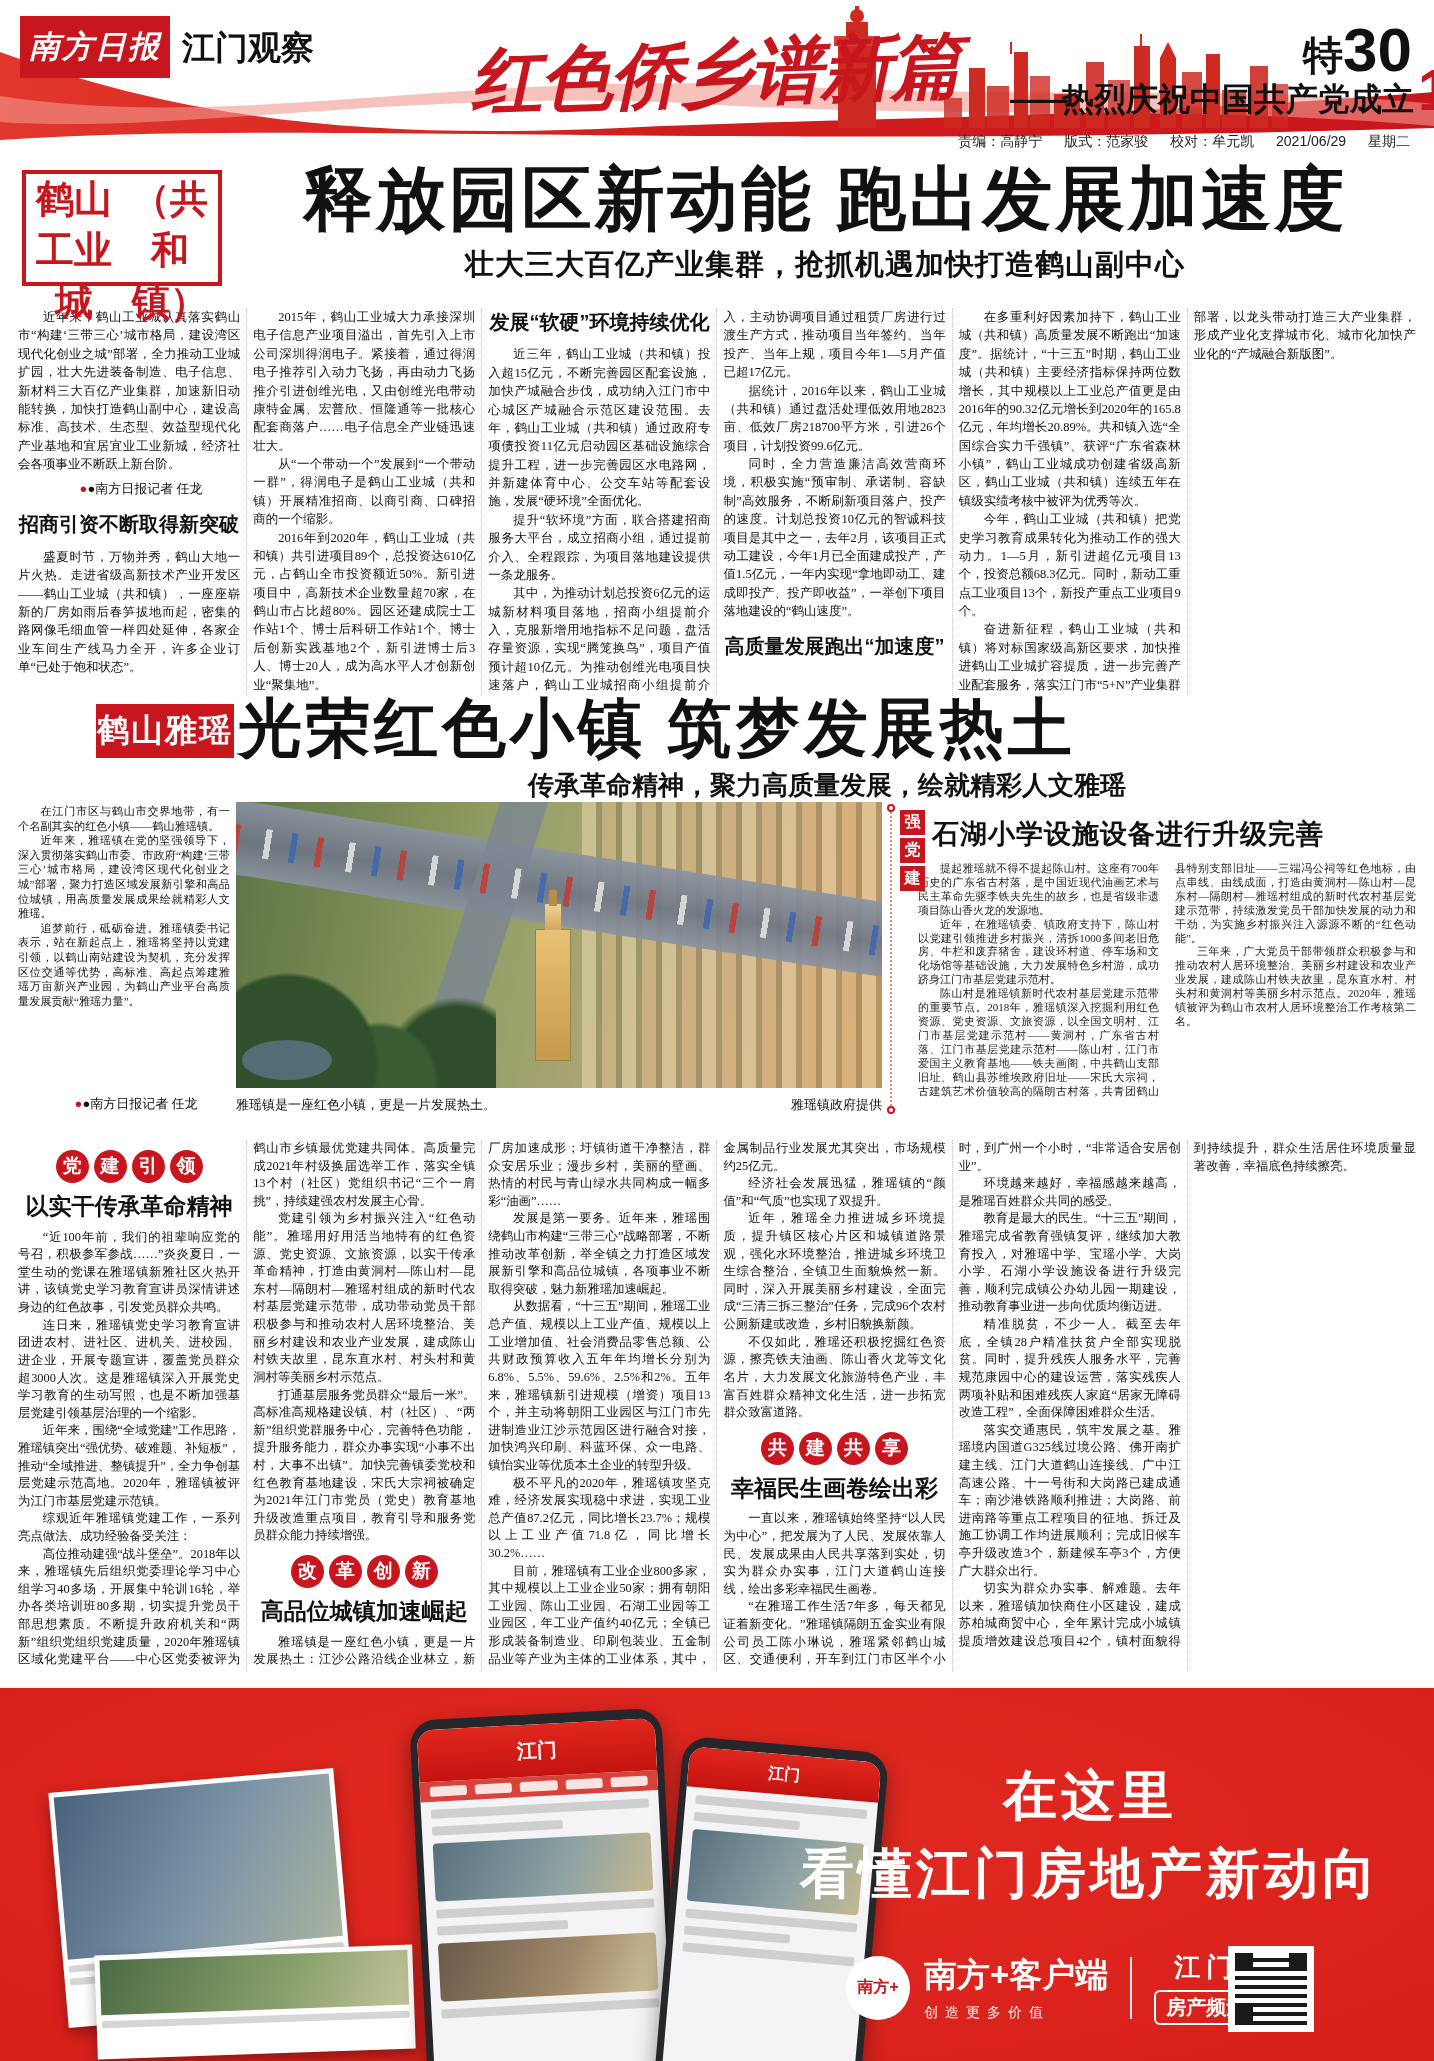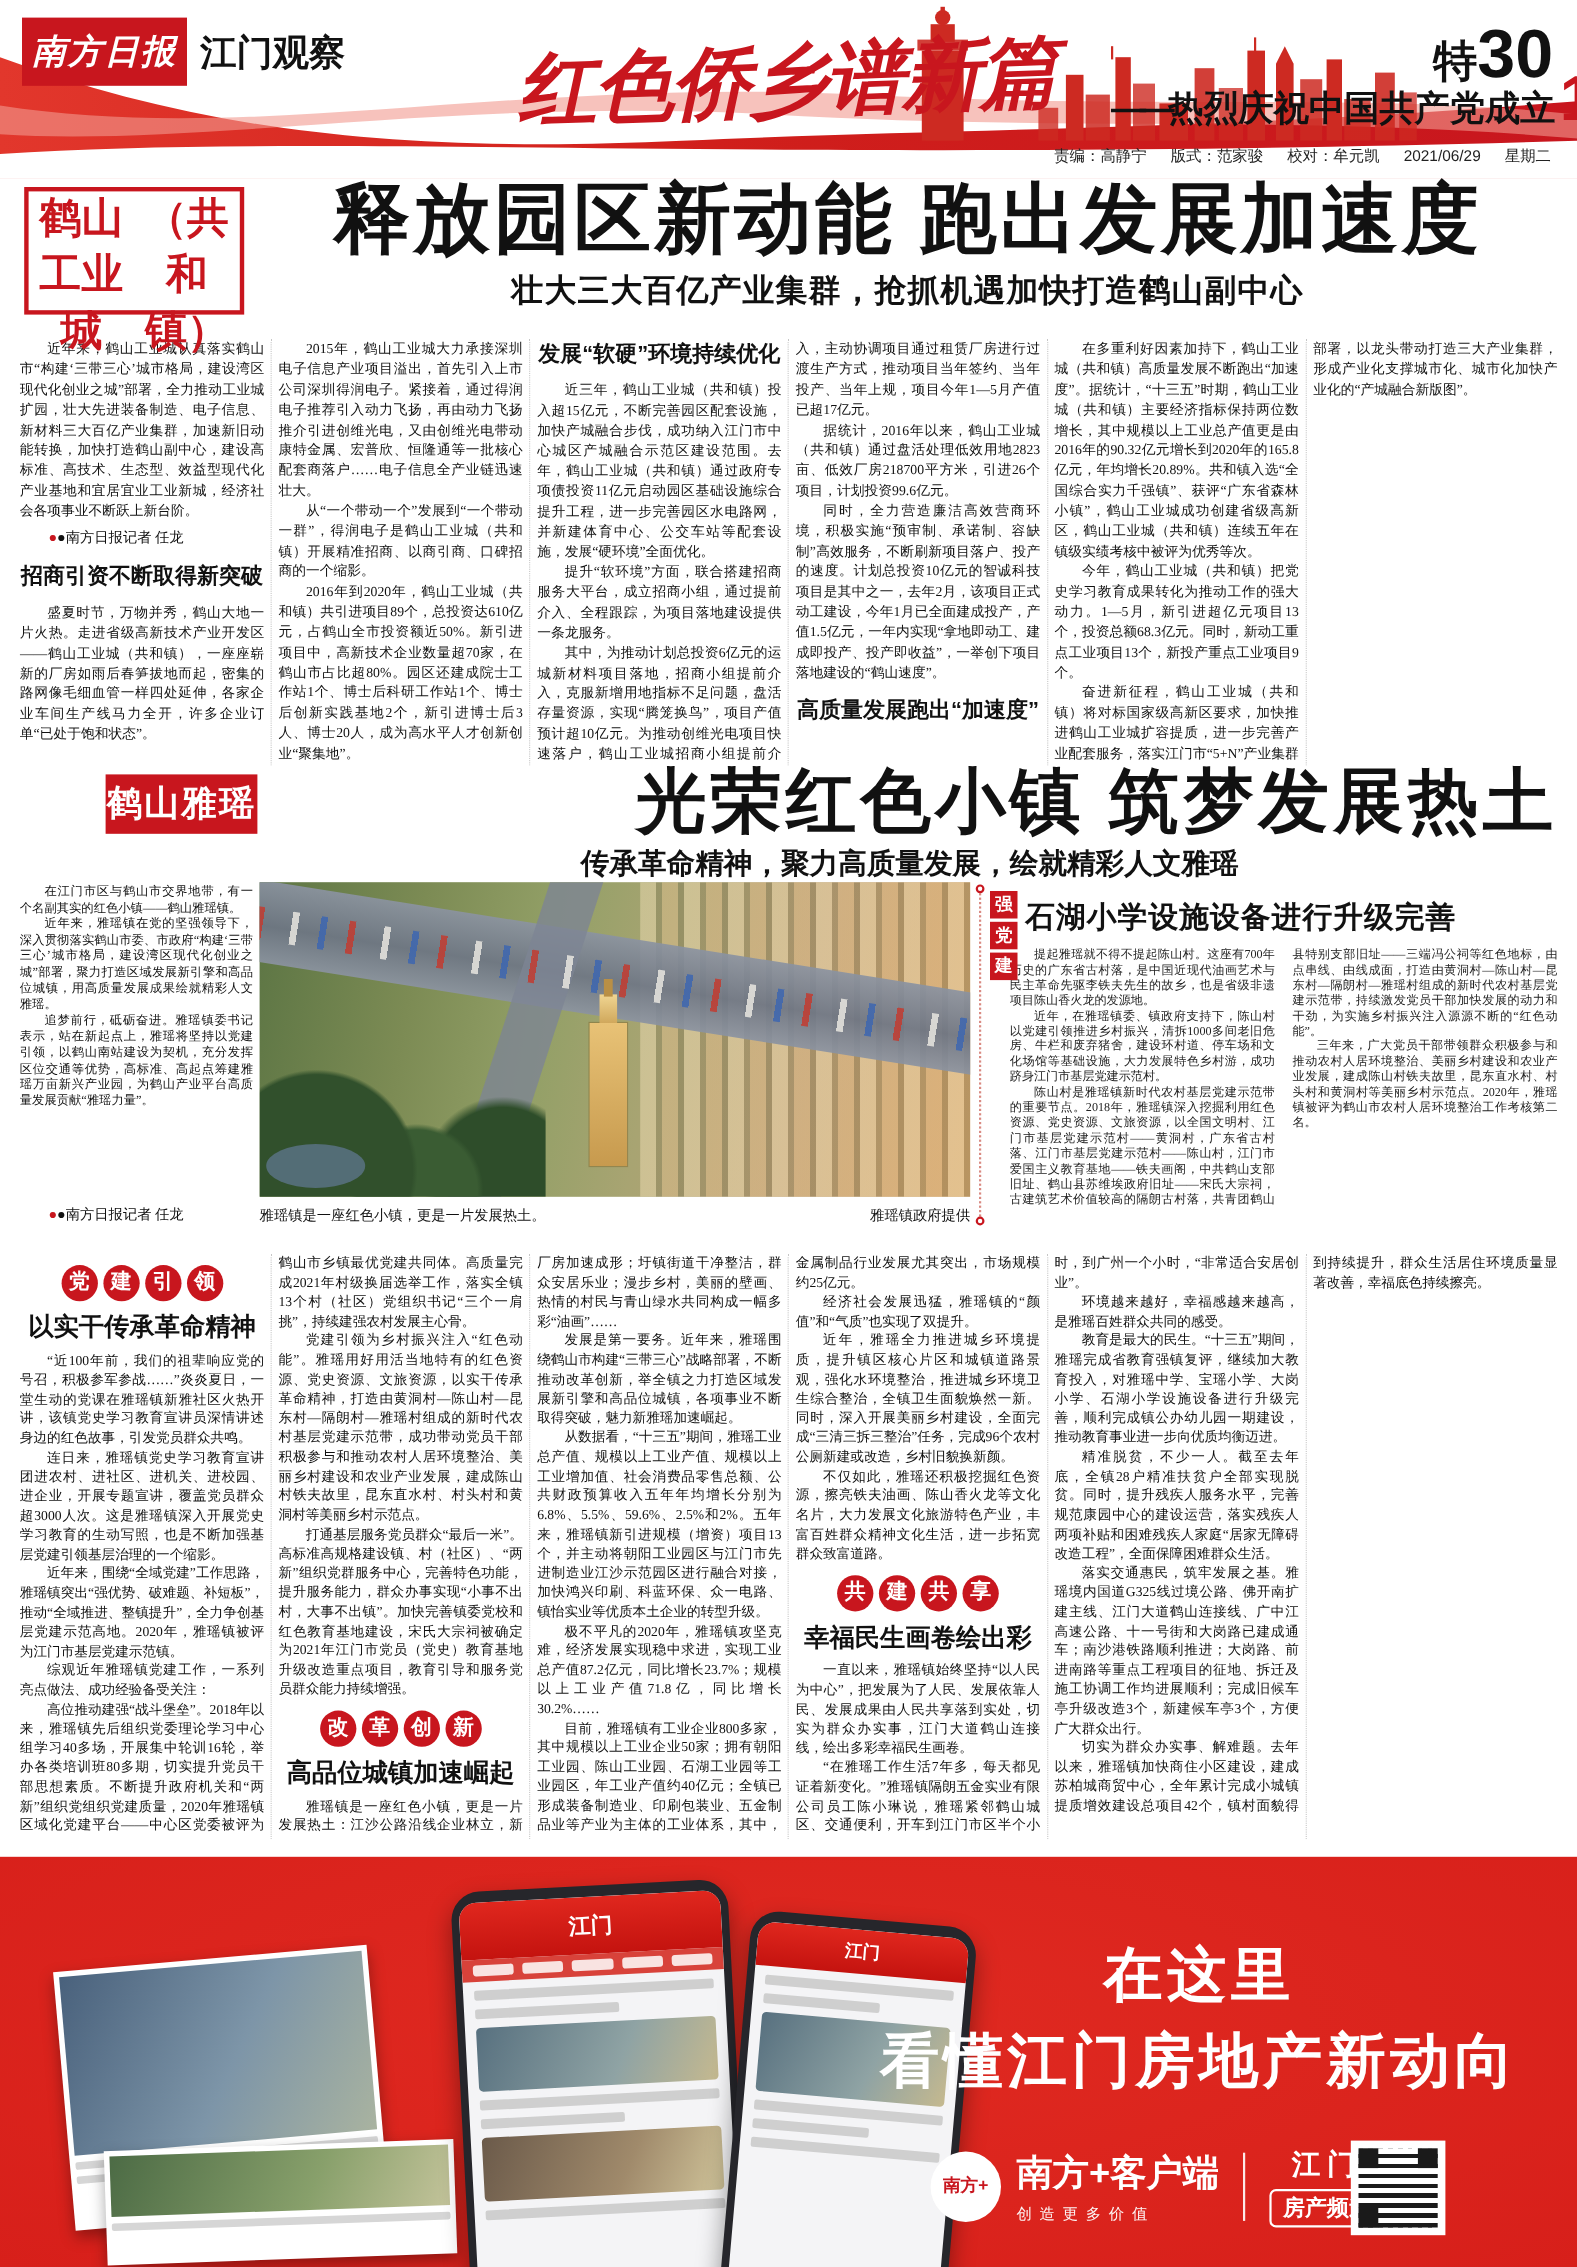--- a/index.html
+++ b/index.html
@@ -43,30 +43,30 @@
   .a1-headline { font-family:"Liberation Sans", sans-serif; font-weight:900; font-size:70px;
     line-height:1.02; letter-spacing:3px; margin-top:2px; white-space:nowrap; }
   .a1-subhead { font-family:"Liberation Sans", sans-serif; font-weight:800; font-size:29px;
     margin-top:10px; letter-spacing:1px; }
   .a1-body { margin:6px 18px 0; height:388px; column-count:6; column-gap:13px;
     column-fill:auto; column-rule:1px dotted #c6c6c6; font-size:12.5px; line-height:1.47;
     text-align:justify; overflow:hidden; }
   .a1-body p, .flow p, .box-text p, .a2-introcol p { text-indent:2em; }
   .sec-head { font-family:"Liberation Sans", sans-serif; font-weight:900; font-size:20px;
     text-align:center; margin:12px 0 8px; text-indent:0; break-inside:avoid; }
-  .byline { text-align:left; margin:6px 2px 10px 0; font-size:13px; text-indent:0; }
+  .byline { text-align:center; margin:6px 2px 10px 0; font-size:13px; text-indent:0; }
   .byline .dot { color:#c8161e; }
 
   
   .a2-head { position:relative; height:104px; margin:0 18px; }
   .a2-label { position:absolute; left:78px; top:8px; width:138px; height:54px;
     background:#c8161e; color:#fff; font-family:"Liberation Sans", sans-serif;
     font-weight:900; font-size:32px; display:flex; align-items:center; justify-content:center;
     letter-spacing:2px; }
-  .a2-headline { margin-left:220px; text-align:right; font-family:"Liberation Sans", sans-serif;
+  .a2-headline { margin-left:220px; text-align:left; font-family:"Liberation Sans", sans-serif;
     font-weight:900; font-size:64px; line-height:1.0; letter-spacing:4px; white-space:nowrap; }
   .a2-subhead { text-align:center; margin-left:220px; font-family:"Liberation Sans", sans-serif;
     font-weight:800; font-size:26px; margin-top:8px; }
 
   
   .a2-mid { position:relative; height:330px; margin:0 18px; }
   .a2-introcol { position:absolute; left:0; top:4px; width:212px; height:318px;
     font-size:11.2px; line-height:14.6px; text-align:justify; overflow:hidden;
     display:flex; flex-direction:column; }
   .a2-introcol .byline { margin-top:auto; }

